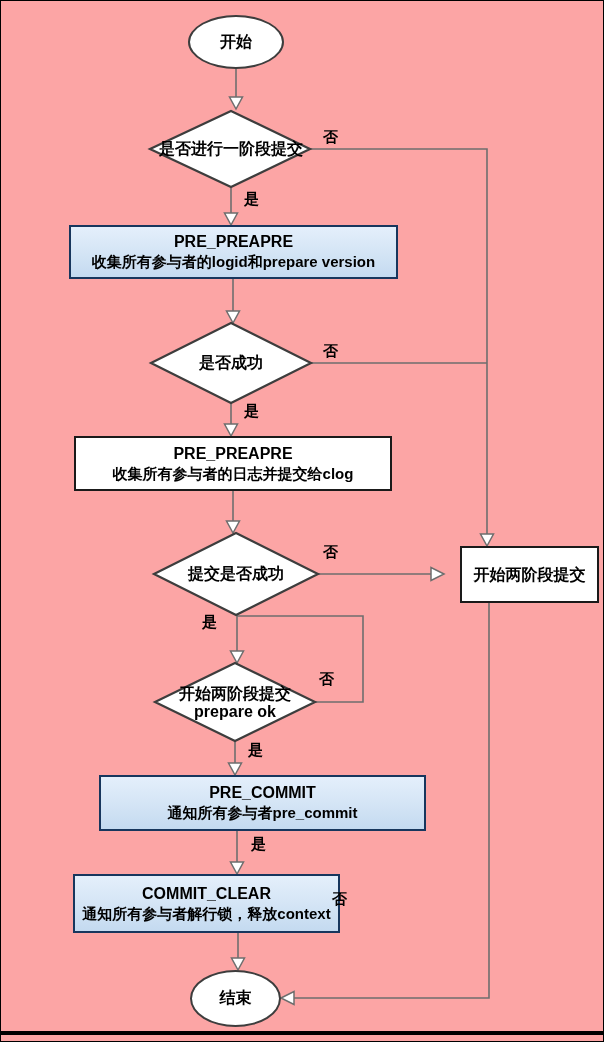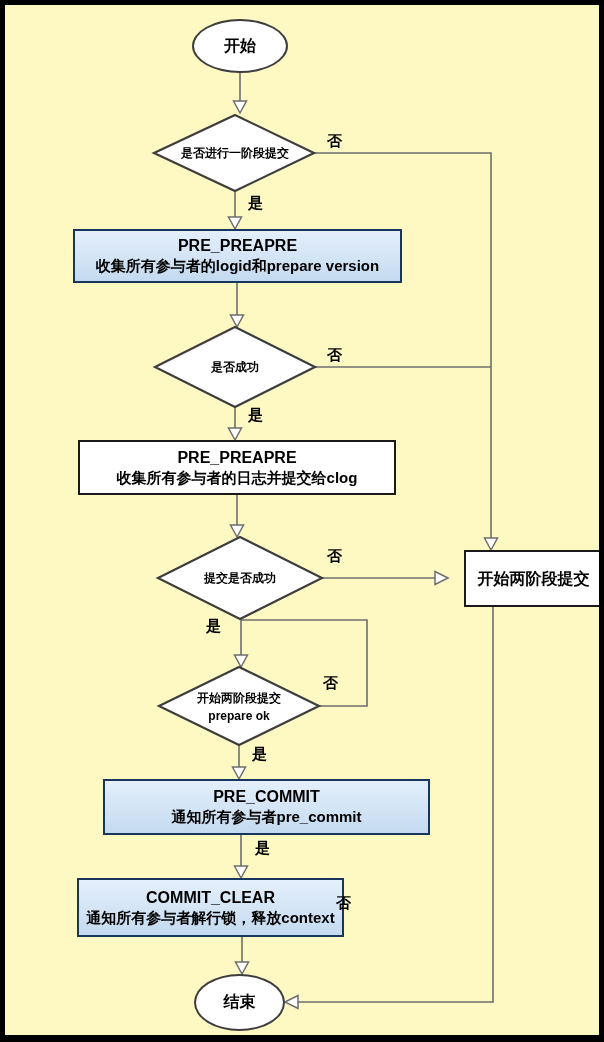--- a/index.html
+++ b/index.html
@@ -1,21 +1,21 @@
 <!DOCTYPE html>
 <html><head>
 <meta charset="utf-8">
 <style>
   html,body{margin:0;padding:0;background:#fff;}
   #canvas{
     position:relative;
     width:604px;height:1042px;
     box-sizing:border-box;
-    border:5px solid #000000;
-    background:#fef9c3;
+    border:1px solid #000000;
+    background:#fca5a5;
     font-family:"Liberation Sans","DejaVu Sans",sans-serif;
     color:#000;
     overflow:hidden;
   }
   #wires{position:absolute;left:0;top:0;width:604px;height:1042px;}
   .node{position:absolute;display:flex;flex-direction:column;align-items:center;justify-content:center;text-align:center;box-sizing:border-box;}
   .terminator{
     border:2.5px solid #3d3d3d;border-radius:50%;
     background:#fff;font-size:16px;font-weight:bold;
   }
@@ -23,21 +23,21 @@
     border:2px solid #1a1a1a;background:#fff;
     font-weight:bold;line-height:20px;
   }
   .process.blue{
     border:2px solid #17365d;
     background:linear-gradient(180deg,#e4effb 0%,#d3e4f5 55%,#c4daf0 100%);
   }
   .proc-title{font-size:16px;font-weight:bold;}
   .proc-sub{font-size:15px;font-weight:bold;}
   .decision-label{
-    position:absolute;text-align:center;font-size:12px;font-weight:bold;line-height:18px;
+    position:absolute;text-align:center;font-size:16px;font-weight:bold;line-height:18px;
   }
   .edge-label{
     position:absolute;font-size:15px;font-weight:bold;line-height:15px;
   }
   .bottom-rule{position:absolute;left:0;top:1030px;width:604px;height:4px;background:#000;}
 </style>
 </head>
 <body>
 
 <div id="canvas">

